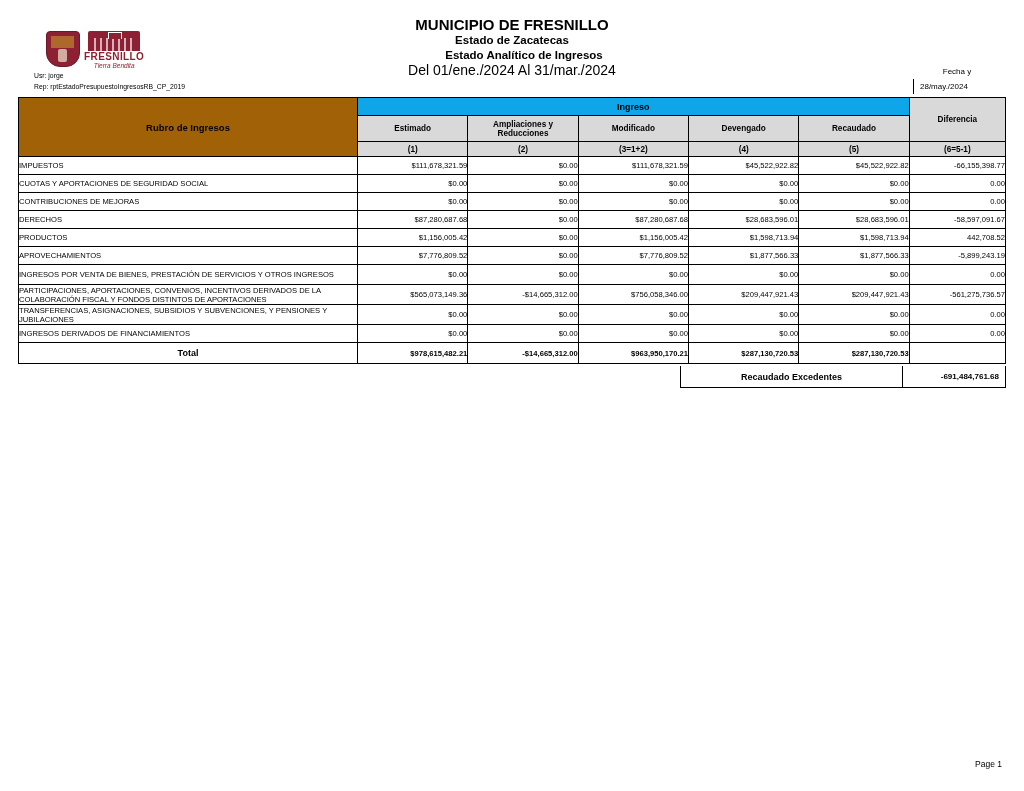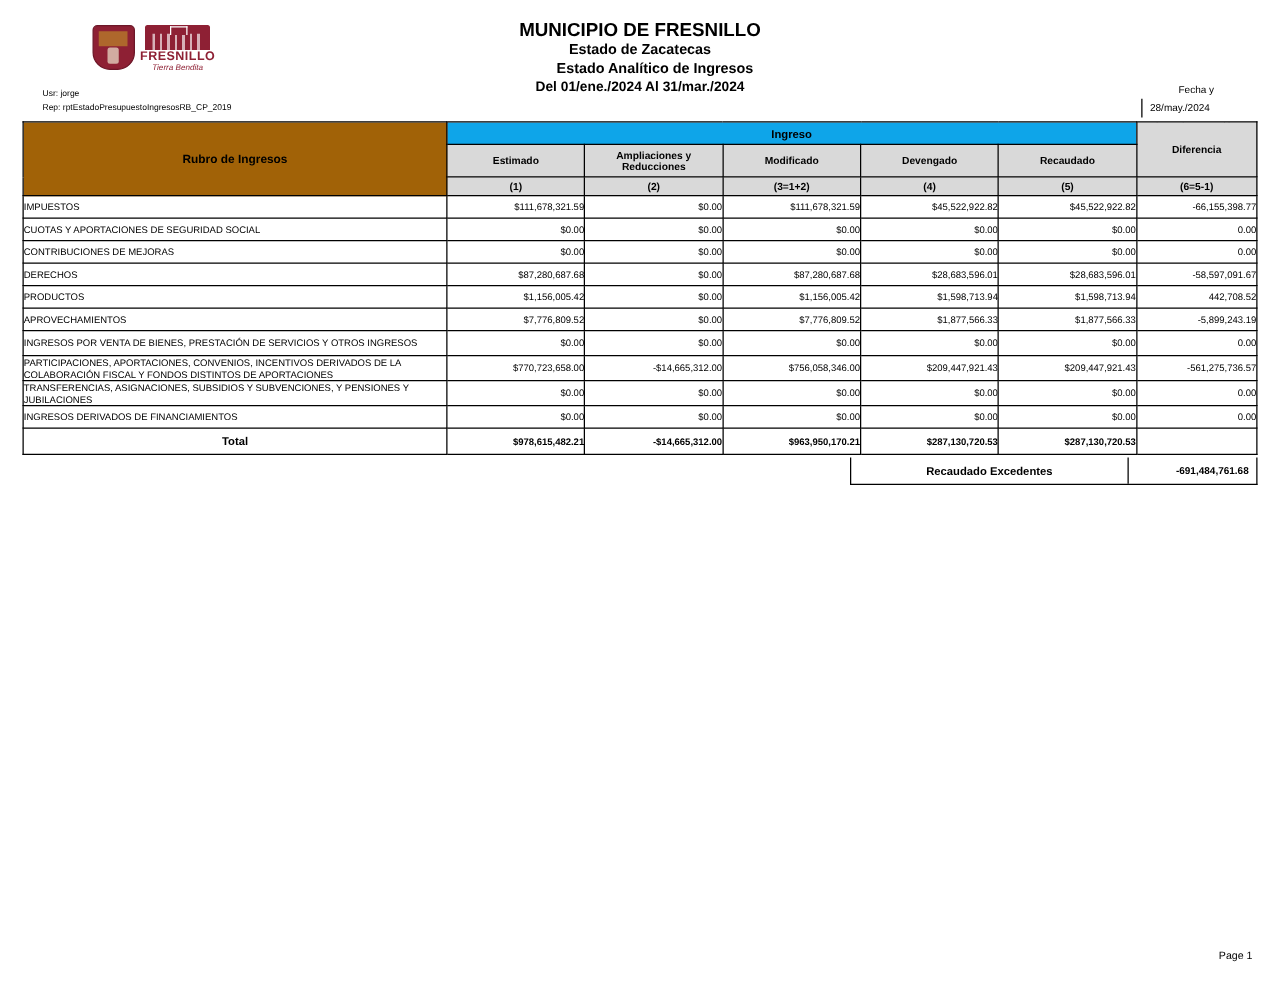--- a/index.html
+++ b/index.html
@@ -22,27 +22,26 @@
   }
 
   
   .header {
     position: relative;
     height: 78px;
   }
   .logo-block {
     position: absolute;
     left: 46px;
-    top: 14px;
+    top: 31px;
     width: 110px;
     height: 44px;
     display: flex;
-    align-items: flex-end;
+    align-items: flex-start;
     gap: 4px;
-    margin-left: 28px;
   }
   .crest {
     width: 34px;
     height: 38px;
     position: relative;
   }
   .crest-shield {
     width: 32px;
     height: 34px;
     background: #8e2034;
@@ -129,22 +128,22 @@
     font-weight: bold;
     line-height: 15px;
   }
   .titles .t3 {
     font-size: 11.5px;
     font-weight: bold;
     line-height: 15px;
     padding-left: 24px;
   }
   .titles .t4 {
-    font-size: 11px;
-    font-weight: bold;
+    font-size: 14px;
+    font-weight: normal;
     line-height: 14px;
   }
 
   .usr-block {
     position: absolute;
     left: 34px;
     top: 70px;
     font-size: 6.8px;
     line-height: 11px;
     color: #000;
@@ -407,21 +406,21 @@
         <td class="cell-desc">INGRESOS POR VENTA DE BIENES, PRESTACIÓN DE SERVICIOS Y OTROS INGRESOS</td>
         <td class="cell-num">$0.00</td>
         <td class="cell-num">$0.00</td>
         <td class="cell-num">$0.00</td>
         <td class="cell-num">$0.00</td>
         <td class="cell-num">$0.00</td>
         <td class="cell-num">0.00</td>
       </tr>
       <tr class="row-body tall">
         <td class="cell-desc">PARTICIPACIONES, APORTACIONES, CONVENIOS, INCENTIVOS DERIVADOS DE LA COLABORACIÓN FISCAL Y FONDOS DISTINTOS DE APORTACIONES</td>
-        <td class="cell-num">$770,723,658.00</td>
+        <td class="cell-num">$565,073,149.36</td>
         <td class="cell-num">-$14,665,312.00</td>
         <td class="cell-num">$756,058,346.00</td>
         <td class="cell-num">$209,447,921.43</td>
         <td class="cell-num">$209,447,921.43</td>
         <td class="cell-num">-561,275,736.57</td>
       </tr>
       <tr class="row-body tall">
         <td class="cell-desc">TRANSFERENCIAS, ASIGNACIONES, SUBSIDIOS Y SUBVENCIONES, Y PENSIONES Y JUBILACIONES</td>
         <td class="cell-num">$0.00</td>
         <td class="cell-num">$0.00</td>

